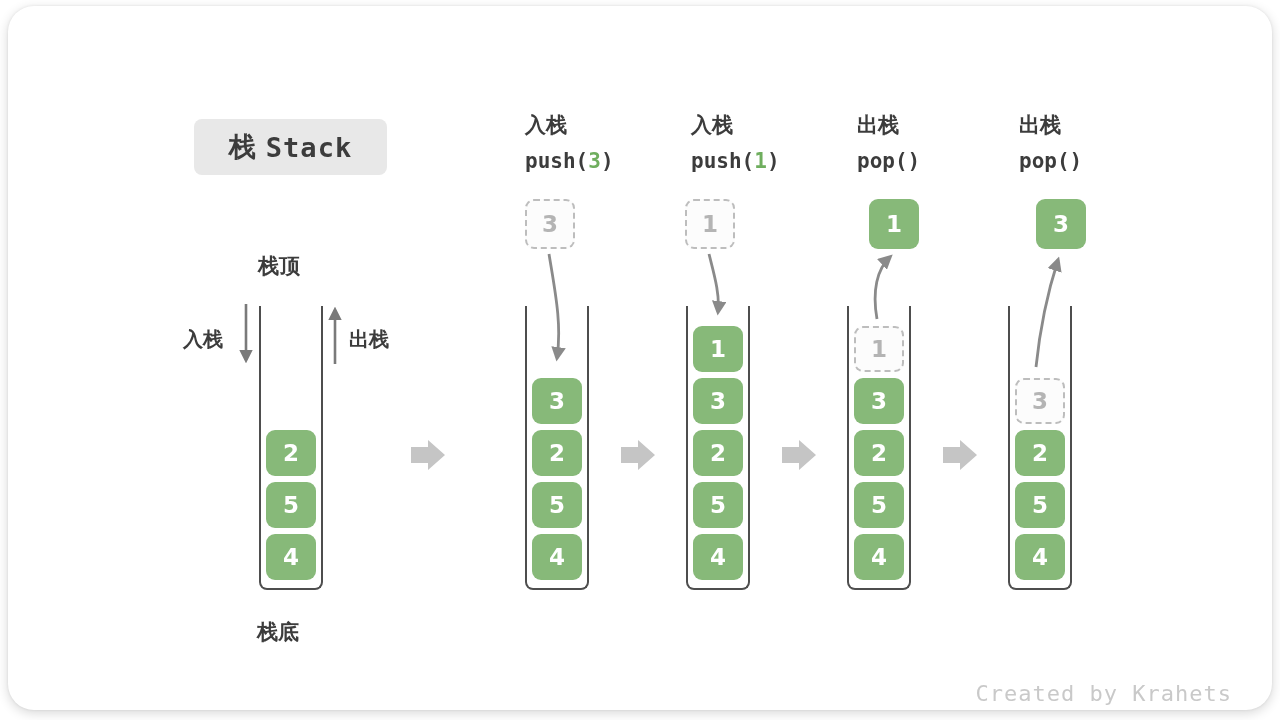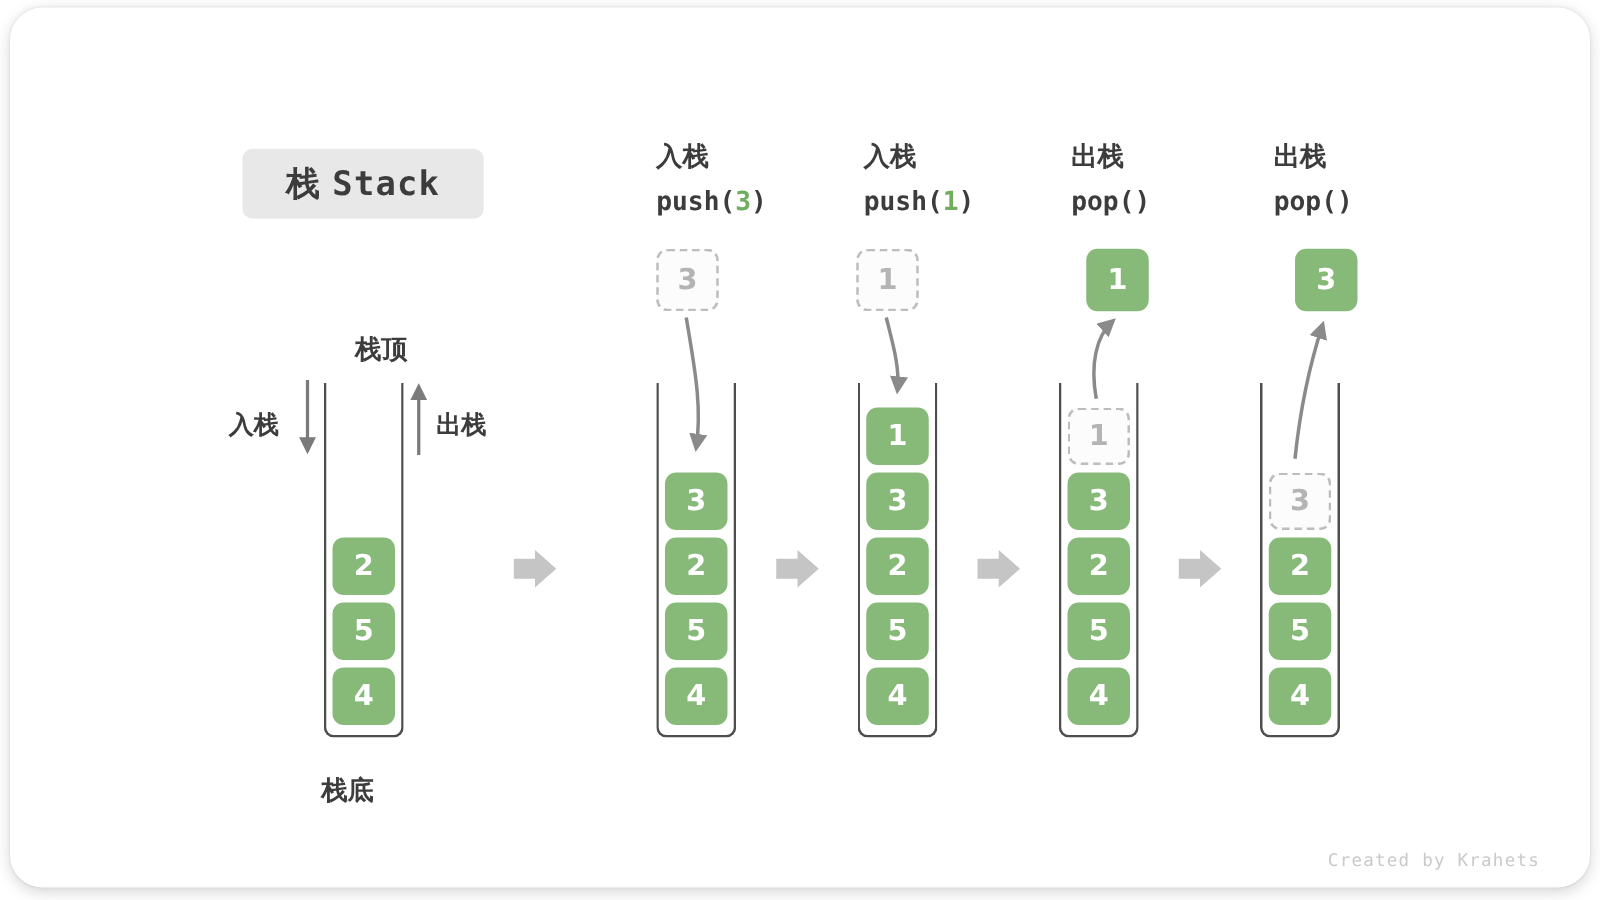--- a/index.html
+++ b/index.html
@@ -57,21 +57,21 @@
     border: 2px dashed #bdbdbd;
   }
   .fbox { width: 50px; height: 50px; }
 
   
   .lbl { position: absolute; color: #3c3c3c; font-weight: bold; font-size: 21px; }
 
   .watermark {
     position: absolute; right: 40px; top: 675px;
     font-family: "DejaVu Sans Mono", "Liberation Mono", monospace;
-    font-size: 14px; color: #c9c9c9; letter-spacing: 1px;
+    font-size: 22px; color: #c9c9c9; letter-spacing: 1px;
   }
 </style>
 </head>
 <body>
 
 <div class="card">
 
   <svg class="overlay" viewBox="0 0 1280 720">
     <defs>
       <marker id="ah-dark" viewBox="0 0 10 10" refX="7.5" refY="5" markerWidth="5.2" markerHeight="5.2" orient="auto-start-reverse">
@@ -115,21 +115,21 @@
   </div>
   <div class="op" style="left:849px">
     <div class="op-name">出栈</div>
     <div class="op-call"><span>pop(</span><span class="arg"></span><span>)</span></div>
   </div>
   <div class="op" style="left:1011px">
     <div class="op-name">出栈</div>
     <div class="op-call"><span>pop(</span><span class="arg"></span><span>)</span></div>
   </div>
 
-  <div class="lbl" style="left:250px; top:246px; width:68px; text-align:right;margin-top:13px;">栈顶</div>
+  <div class="lbl" style="left:250px; top:246px; width:68px; text-align:left;">栈顶</div>
   <div class="lbl" style="left:249px; top:612px; width:68px; ">栈底</div>
   <div class="lbl" style="left:175px; top:320px; font-size:20px;">入栈</div>
   <div class="lbl" style="left:341px; top:320px; font-size:20px;">出栈</div>
 
   <div class="cell dashed fbox" style="left:517px; top:193px;">3</div>
   <div class="cell dashed fbox" style="left:677px; top:193px;">1</div>
   <div class="cell solid fbox" style="left:861px; top:193px;">1</div>
   <div class="cell solid fbox" style="left:1028px; top:193px;">3</div>
 
   <div class="container" style="left:251px"></div>

